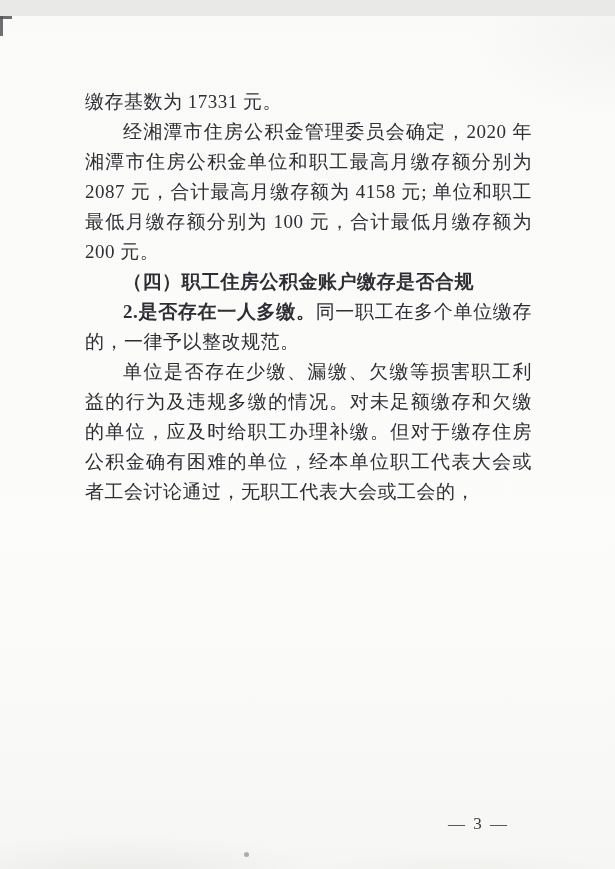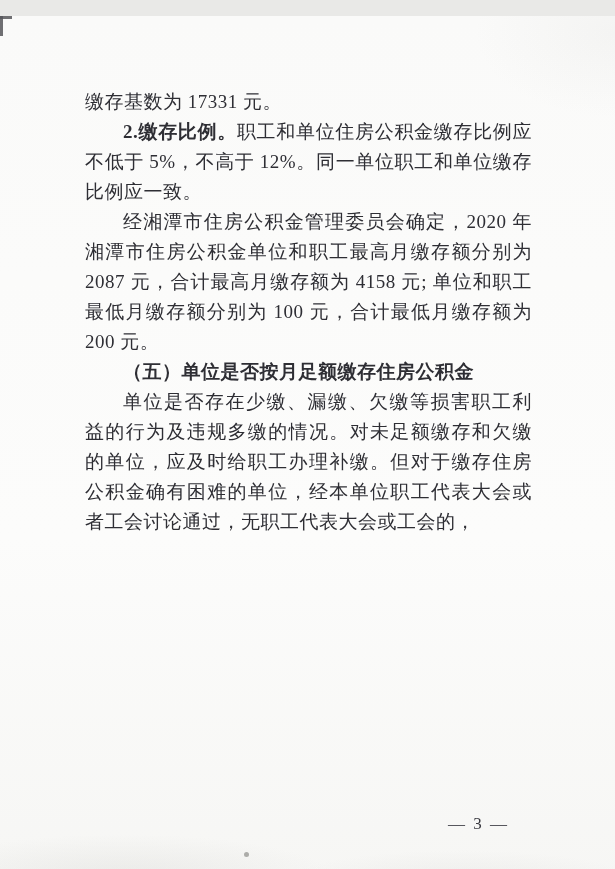--- a/index.html
+++ b/index.html
@@ -83,30 +83,30 @@
 
 <div class="page">
 
   <div class="scan-corner-v"></div>
   <div class="scan-corner-h"></div>
 
   <div class="content">
 
     <p class="para no-indent"><span>缴存基数为 17331 元。</span></p>
 
-    <p class="para"><span class="lead">2.缴存比例。</span><span>职工和单位住房公积金缴存比例应不低于 5%，不高于 12%。同一单位职工和单位缴存比例应一致。</span></p>
 
 
     <p class="para"><span>经湘潭市住房公积金管理委员会确定，2020 年湘潭市住房公积金单位和职工最高月缴存额分别为 2087 元，合计最高月缴存额为 4158 元; 单位和职工最低月缴存额分别为 100 元，合计最低月缴存额为 200 元。</span></p>
 
+    <p class="para heading"><span>（四）职工住房公积金账户缴存是否合规</span></p>
 
 
+    <p class="para"><span class="lead">2.是否存在一人多缴。</span><span>同一职工在多个单位缴存的，一律予以整改规范。</span></p>
 
 
-    <p class="para heading"><span>（五）单位是否按月足额缴存住房公积金</span></p>
 
     <p class="para"><span>单位是否存在少缴、漏缴、欠缴等损害职工利益的行为及违规多缴的情况。对未足额缴存和欠缴的单位，应及时给职工办理补缴。但对于缴存住房公积金确有困难的单位，经本单位职工代表大会或者工会讨论通过，无职工代表大会或工会的，</span></p>
 
   </div>
 
   <div class="page-number">— 3 —</div>
 
   <div class="scan-speck"></div>
 
 </div>

